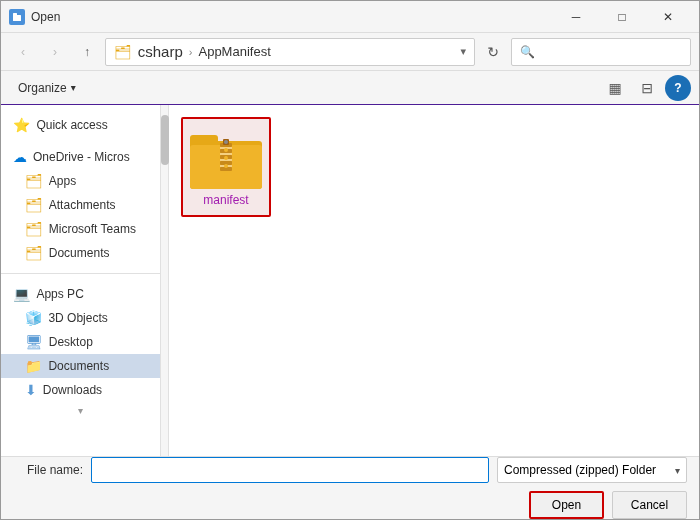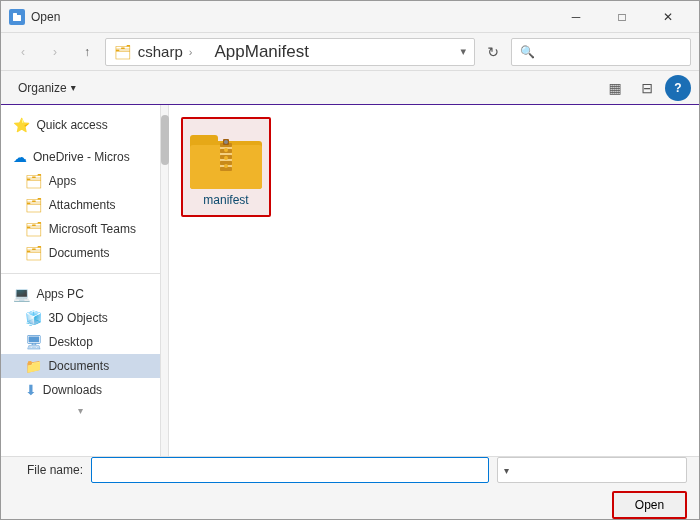--- a/index.html
+++ b/index.html
@@ -186,21 +186,21 @@
       cursor: pointer;
       border-radius: 2px;
       border: 2px solid transparent;
       gap: 4px;
     }
     .file-item.selected {
       border: 2px solid #cc0000;
       background: #f5e8e8;
     }
     .file-item .file-label {
-      font-size: 12px; color: #0c4a6e;
+      font-size: 12px; color: #a21caf;
       word-break: break-word;
     }
 
     
     .bottom-bar {
       background: #f5f5f5;
       border-top: 1px solid #ddd;
       padding: 0 12px;
       display: flex;
       flex-direction: column;
@@ -273,21 +273,21 @@
   </div>
 
   <div class="address-bar">
     <button class="nav-btn disabled">‹</button>
     <button class="nav-btn disabled">›</button>
     <button class="nav-btn">↑</button>
     <div class="address-path">
       <span class="path-folder-icon">🗂</span>
       <span style="color:#333; font-size:15px;">csharp</span>
       <span class="path-separator">›</span>
-      <span style="color:#333; font-size:17px;margin-left:16px;">AppManifest</span>
+      <span style="color:#333; font-size:13px;">AppManifest</span>
       <span class="path-chevron">▾</span>
     </div>
     <button class="refresh-btn">↻</button>
     <div class="search-box">
       <span class="search-icon">🔍</span>
     </div>
   </div>
 
   <div class="toolbar">
     <button class="toolbar-btn">
@@ -397,22 +397,24 @@
       </div>
     </div>
   </div>
 
   <div class="bottom-bar">
     <div class="filename-row">
       <label class="filename-label">File name:</label>
       <input class="filename-input" type="text" value="" style="">
       <div class="filetype-wrapper">
         <div class="filetype-select">
+          <span>Compressed (zipped) Folder</span>
           <span class="dropdown-arrow">▾</span>
         </div>
       </div>
     </div>
     <div class="actions-row">
       <button class="action-btn primary">Open</button>
+      <button class="action-btn">Cancel</button>
     </div>
   </div>
 
 </div>
 
 </body></html>

